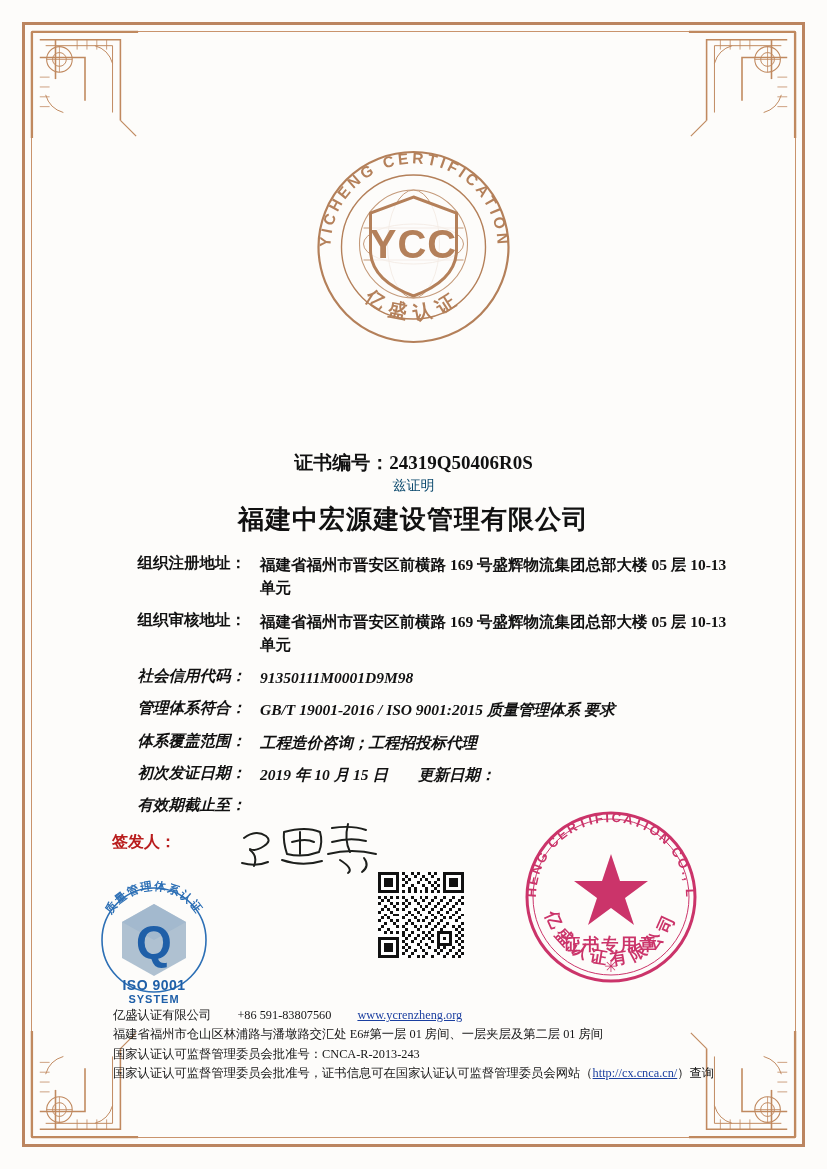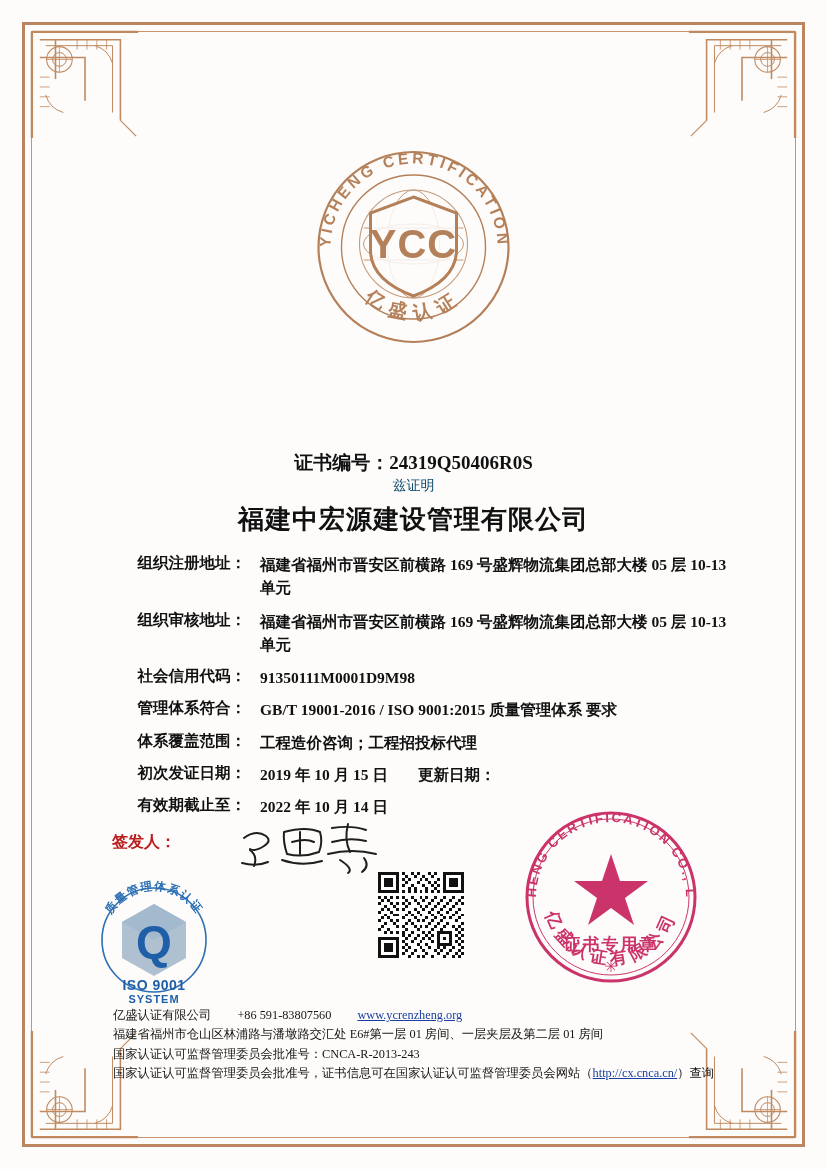--- a/index.html
+++ b/index.html
@@ -132,21 +132,21 @@
     flex: 0 0 148px;
     font-weight: bold;
     padding-right: 14px;
     white-space: nowrap;
   }
   .row .value {
     flex: 1 1 auto;
     font-weight: bold;
     line-height: 1.5;
   }
-  .row.tight { margin-bottom: 9px; }
+  .row.tight { margin-bottom: 9px; font-style: italic; }
   .row .value .sub { display: block; }
   .inline-pair { display: flex; gap: 30px; }
   .inline-pair .second-label { font-weight: bold; }
 
   
   .sign-label {
     position: absolute;
     top: 832px;
     left: 112px;
     font-size: 16px;
@@ -361,21 +361,20 @@
       <div class="label">初次发证日期：</div>
       <div class="value inline-pair">
         <span>2019 年 10 月 15 日</span>
         <span class="second-label">更新日期：</span>
         <span></span>
       </div>
     </div>
 
     <div class="row tight">
       <div class="label">有效期截止至：</div>
-      <div class="value">2022 年 10 月 14 日</div>
     </div>
 
   </div>
 
   <div class="sign-label">签发人：</div>
 
   <div class="signature">
     <svg viewBox="0 0 150 55" fill="none" stroke="#1d1f1c" stroke-width="2" stroke-linecap="round">
       <path d="M4 18 q12 -9 22 -2 q6 5 -2 10 q-9 6 -14 3"></path>
       <path d="M10 30 q8 6 4 16"></path>

